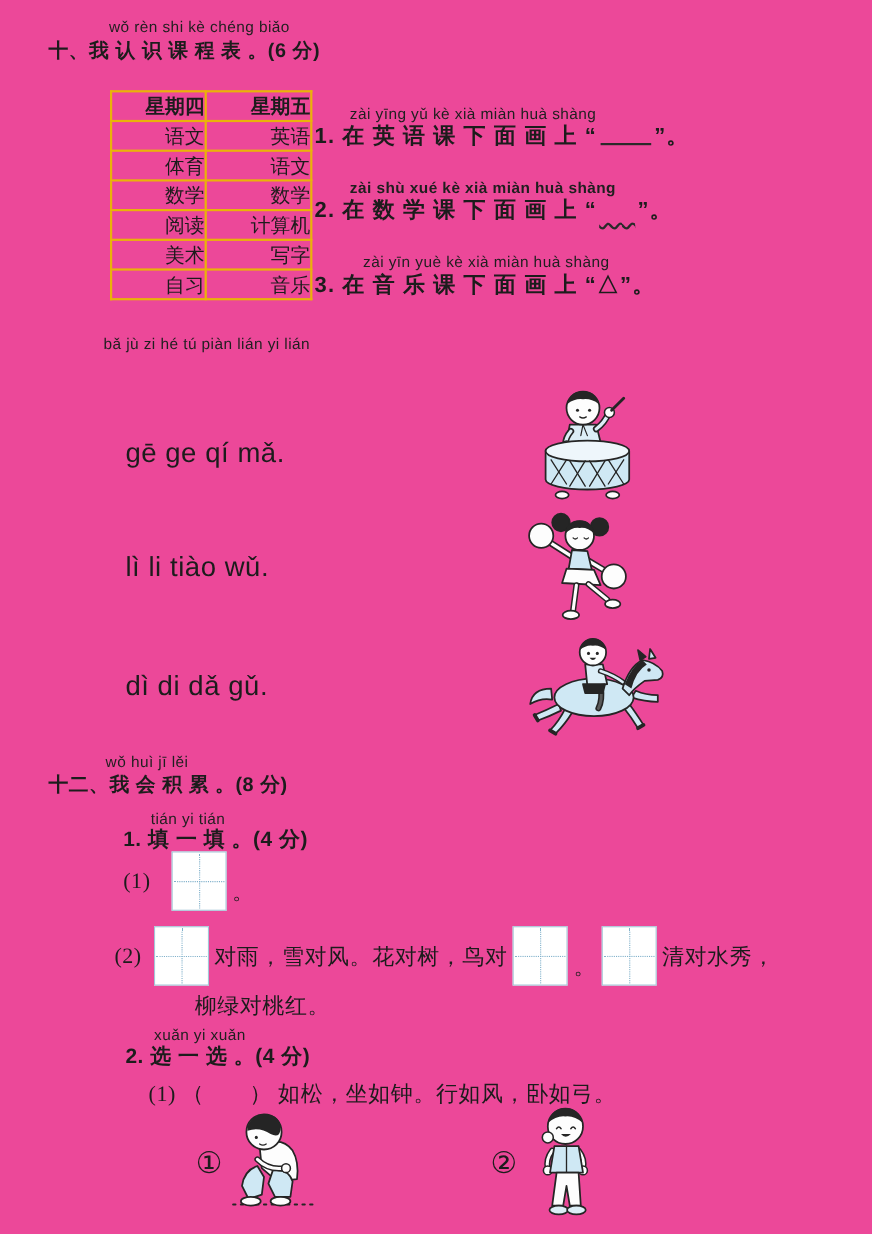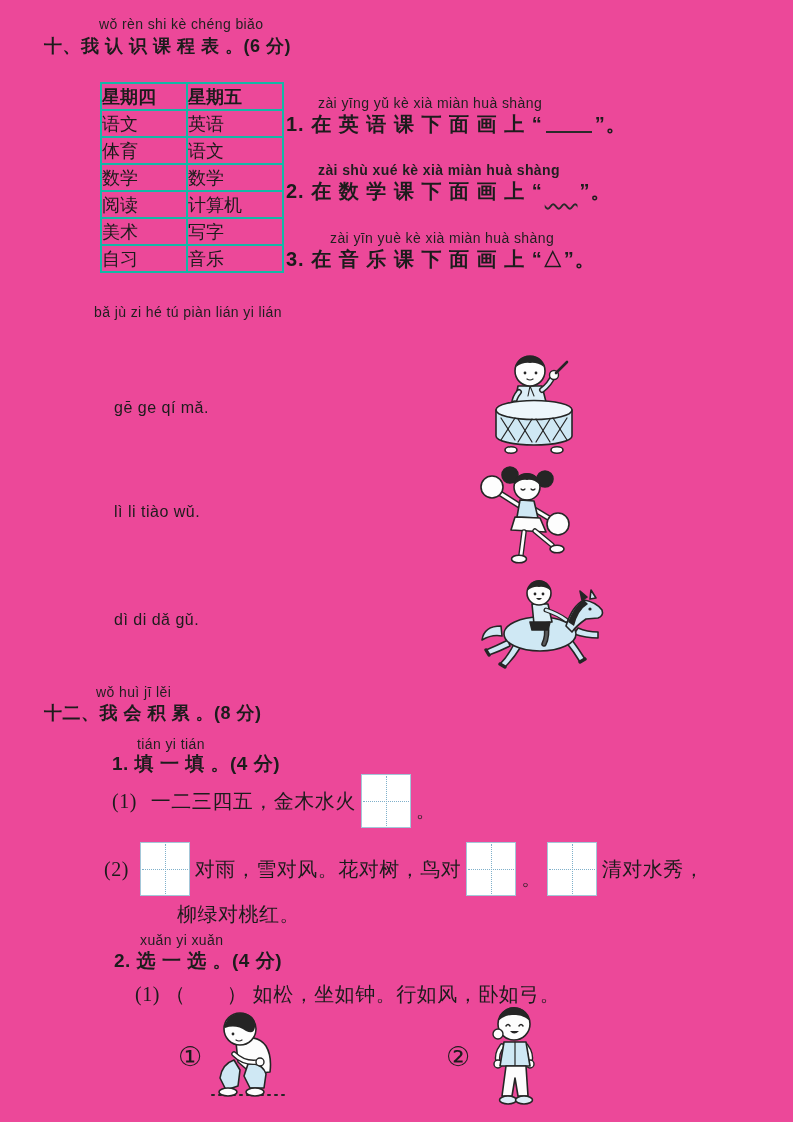--- a/index.html
+++ b/index.html
@@ -6,26 +6,26 @@
   .page {
     position:relative; width:793px; height:1122px; margin:0 auto;
     background:#ec4899; color:#1c1c1c; overflow:hidden;
     font-family:"Liberation Sans", sans-serif;
   }
   .abs { position:absolute; white-space:nowrap; }
   .pinyin { font-size:14px; letter-spacing:0.4px; color:#1f1f1f; line-height:1; }
   .heading { font-size:18px; font-weight:bold; line-height:1; letter-spacing:0.5px; }
   .subheading { font-size:19px; font-weight:bold; line-height:1; letter-spacing:0.5px; }
   .qtext { font-size:20px; font-weight:bold; line-height:1; letter-spacing:1px; }
-  .sentence { font-size:16px; line-height:1; letter-spacing:0.5px; }
+  .sentence { font-size:25px; line-height:1; letter-spacing:0.5px; }
   .serif { font-family:"Liberation Serif", serif; font-size:20px; letter-spacing:0.5px; }
 
   table.timetable { border-collapse:collapse; }
   table.timetable th, table.timetable td {
-    border:2px solid #14b8a6; text-align:left; vertical-align:middle;
+    border:2px solid #eab308; text-align:right; vertical-align:middle;
     width:84px; height:25px; padding:0; font-size:18px;
   }
   table.timetable th { font-weight:bold; width:82px; }
   table.timetable td { font-family:"Liberation Serif", serif; }
   table.timetable td.wide, table.timetable th.wide { width:94px; }
 
   .blank-line {
     display:inline-block; width:46px; height:5px;
     border-bottom:2.6px solid #2a2a2a; vertical-align:-2px; margin:0 3px;
   }
@@ -207,21 +207,20 @@
   </div>
 
   <div class="abs pinyin" style="left:96px; top:685px;">wǒ huì  jī   lěi</div>
   <div class="abs heading" style="left:44px; top:704px;">十二、我 会 积 累 。(8 分)</div>
 
   <div class="abs pinyin" style="left:137px; top:737px;">tián  yi  tián</div>
   <div class="abs subheading" style="left:112px; top:754px;">1. 填 一 填 。(4 分)</div>
 
   <div class="abs fillrow" style="left:112px; top:772px; height:58px;">
     <span class="serif" style="margin-right:14px;">(1)</span>
-    <span class="serif">一二三四五，金木水火</span>
     <span class="tz"></span>
     <span class="serif after-box">。</span>
   </div>
 
   <div class="abs fillrow" style="left:104px; top:840px; height:58px;">
     <span class="serif" style="margin-right:6px;">(2)</span>
     <span class="tz"></span>
     <span class="serif">对雨，雪对风。花对树，鸟对</span>
     <span class="tz"></span>
     <span class="serif after-box">。</span>

